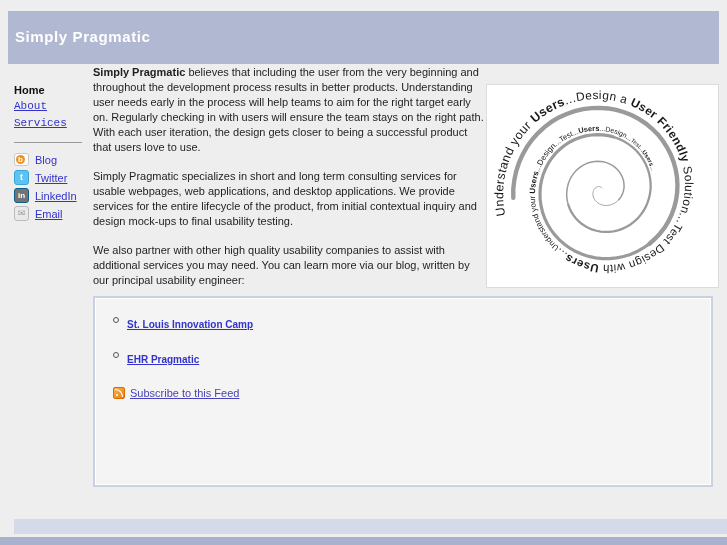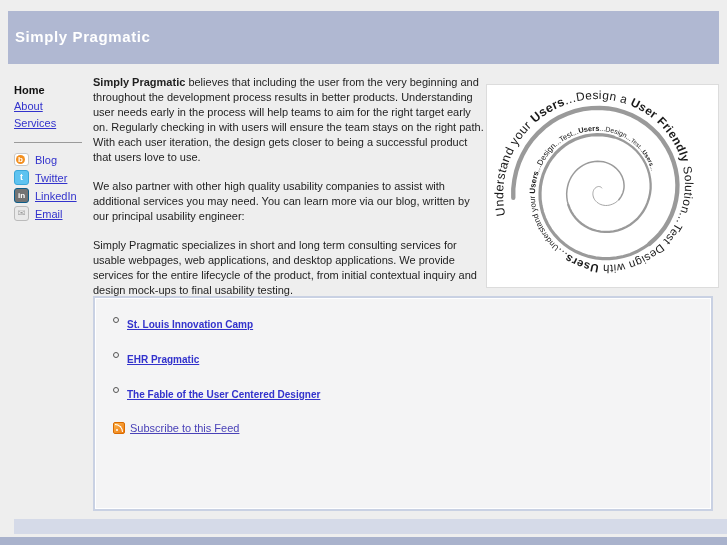--- a/index.html
+++ b/index.html
@@ -14,46 +14,46 @@
     position:absolute;left:8px;top:11px;width:711px;height:53px;
     background:#b0b8d2;
   }
   .site-title{
     margin:0;padding:17px 0 0 7px;
     font-size:15px;font-weight:bold;color:#ffffff;letter-spacing:.6px;
   }
   
   .sidebar{position:absolute;left:14px;top:84px;width:76px;font-size:11px;}
   .nav-home{font-weight:bold;color:#111;margin:0 0 4px 0;}
-  .nav-link{display:block;color:#3232cc;text-decoration:underline;margin:4px 0 4px 0;line-height:13px;}
+  .nav-link{display:block;color:#3232cc;text-decoration:underline;margin:4px 0 4px 0;line-height:13px;font-family:Liberation Mono, monospace;}
   .side-divider{border:none;border-top:1px solid #9a9a9a;margin:12px 0 10px 0;width:68px;}
   .social-row{display:flex;align-items:center;margin:0 0 5px 0;height:13px;}
   .social-row a{color:#3232cc;text-decoration:underline;font-size:11px;}
   .social-row a.no-underline{text-decoration:none;}
   .sicon{width:13px;height:13px;margin-right:6px;flex:0 0 13px;display:inline-block;position:relative;
          border-radius:3px;font-size:9px;font-weight:bold;color:#fff;text-align:center;line-height:13px;}
   .sicon.blogger{background:#fff;border:1px solid #c9c9c9;width:11px;height:11px;line-height:11px;}
   .sicon.blogger .bdot{position:absolute;left:1px;top:1px;width:9px;height:9px;border-radius:50%;
          background:#f38f1f;color:#fff;font-size:8px;line-height:9px;font-weight:bold;}
   .sicon.twitter{background:#5ec3f0;border:1px solid #3aa6d8;}
   .sicon.linkedin{background:#737373;border:1px solid #0b5d8a;font-size:8px;}
   .sicon.email{background:#e9e9e9;border:1px solid #bbb;color:#9a9a9a;font-size:9px;line-height:12px;}
   
-  .main-copy{position:absolute;left:93px;top:75px;width:392px;font-size:11px;line-height:15px;color:#1e1e1e;}
+  .main-copy{position:absolute;left:93px;top:65px;width:392px;font-size:11px;line-height:15px;color:#1e1e1e;}
   .main-copy p{margin:0 0 14px 0;}
   .lead-bold{font-weight:bold;}
   
   .spiral-box{
     position:absolute;left:486px;top:84px;width:233px;height:204px;
     background:#ffffff;border:1px solid #dcdcdc;box-sizing:border-box;
   }
   .spiral-box svg{display:block;width:100%;height:100%;}
   
   .feed-box{
-    position:absolute;left:93px;top:296px;width:620px;height:215px;box-sizing:border-box;
+    position:absolute;left:93px;top:296px;width:620px;height:191px;box-sizing:border-box;
     background:#f4f4f5;border:2px solid #c9d1e3;box-shadow:inset 0 0 0 1px #ffffff;
     padding:16px 10px 0 18px;
   }
   .feed-item{margin:0 0 17px 0;position:relative;padding-left:14px;}
   .bullet{position:absolute;left:0;top:3px;width:4px;height:4px;border:1px solid #555;border-radius:50%;}
   .feed-title{font-size:10px;font-weight:bold;color:#3232cc;text-decoration:underline;}
   .feed-body{font-size:10px;line-height:13px;color:#1e1e1e;width:595px;margin-top:2px;}
   .feed-date{margin-left:12px;white-space:nowrap;}
   .subscribe-row{margin-top:20px;display:flex;align-items:flex-end;}
   .rss-icon{width:12px;height:12px;margin-right:5px;border-radius:2px;
@@ -93,22 +93,22 @@
     <a href="#">LinkedIn</a>
   </div>
   <div class="social-row">
     <span class="sicon email">✉</span>
     <a href="#">Email</a>
   </div>
 </div>
 
 <div class="main-copy">
   <p><span class="lead-bold">Simply Pragmatic</span><span> believes that including the user from the very beginning and throughout the development process results in better products. Understanding user needs early in the process will help teams to aim for the right target early on. Regularly checking in with users will ensure the team stays on the right path. With each user iteration, the design gets closer to being a successful product that users love to use.</span></p>
+  <p>Simply Pragmatic specializes in short and long term consulting services for usable webpages, web applications, and desktop applications. We provide services for the entire lifecycle of the product, from initial contextual inquiry and design mock-ups to final usability testing.</p>
   <p>We also partner with other high quality usability companies to assist with additional services you may need. You can learn more via our blog, written by our principal usability engineer:</p>
-  <p>Simply Pragmatic specializes in short and long term consulting services for usable webpages, web applications, and desktop applications. We provide services for the entire lifecycle of the product, from initial contextual inquiry and design mock-ups to final usability testing.</p>
 </div>
 
 <div class="spiral-box">
   <svg id="spiralSvg" viewBox="0 0 233 204" aria-hidden="true">
       <path d="M26.4 113.9L26.4 104.8L27.5 95.7L29.4 86.9L32.2 78.3L35.9 70.1L40.3 62.3L45.5 55.1L51.4 48.5L57.9 42.5L64.9 37.3L72.4 32.8L80.3 29.2L88.4 26.4L96.8 24.4L105.3 23.3L113.7 23.1L122.2 23.7L130.4 25.2L138.5 27.5L146.2 30.6L153.5 34.5L160.3 39.0L166.6 44.2L172.4 50.0L177.4 56.3L181.8 63.1L185.4 70.2L188.3 77.6L190.4 85.2L191.7 93.0L192.2 100.8L191.9 108.6L190.8 116.2L188.9 123.7L186.3 130.9L183.0 137.7L179.1 144.2L174.5 150.1L169.4 155.5L163.8 160.4" fill="none" stroke="#9a9a9a" stroke-width="4.4" stroke-linecap="round"></path>
       <path d="M163.8 160.4L157.7 164.6L151.3 168.2L144.6 171.1L137.7 173.2L130.7 174.6L123.6 175.3L116.5 175.3L109.5 174.6L102.6 173.1L96.0 171.0L89.6 168.2L83.6 164.8L78.1 160.8L73.0 156.4L68.4 151.4L64.3 146.1L60.9 140.4L58.1 134.4L55.9 128.2L54.4 121.8L53.5 115.4L53.4 109.0L53.8 102.6L54.9 96.4L56.6 90.3L59.0 84.5L61.8 79.0L65.2 73.9L69.1 69.1L73.4 64.9L78.1 61.1L83.1 57.8L88.4 55.1L93.9 53.0L99.6 51.4L105.3 50.5L111.0 50.1L116.8 50.3L122.4 51.1L127.8 52.5" fill="none" stroke="#9a9a9a" stroke-width="3.2" stroke-linecap="round"></path>
       <path d="M127.8 52.5L133.1 54.4L138.1 56.8L142.7 59.7L147.1 63.0L151.0 66.7L154.5 70.8L157.5 75.1L160.1 79.8L162.1 84.6L163.6 89.5L164.6 94.6L165.1 99.6L165.1 104.7L164.5 109.6L163.4 114.5L161.9 119.1L159.9 123.6L157.5 127.8L154.7 131.6L151.6 135.2L148.1 138.3L144.4 141.1L140.4 143.4L136.3 145.3L132.0 146.8L127.6 147.8L123.3 148.3L118.9 148.4L114.6 148.0L110.4 147.2L106.3 146.0L102.4 144.4L98.8 142.4L95.4 140.1L92.3 137.5L89.5 134.6L87.1 131.4L85.0 128.1L83.3 124.6L82.0 121.0" fill="none" stroke="#9a9a9a" stroke-width="2.3" stroke-linecap="round"></path>
       <path d="M82.0 121.0L81.0 117.3L80.5 113.6L80.3 109.9L80.6 106.2L81.2 102.7L82.1 99.2L83.4 95.9L85.0 92.8L86.9 90.0L89.0 87.3L91.4 85.0L94.0 82.9L96.7 81.1L99.6 79.7L102.5 78.5L105.6 77.7L108.6 77.2L111.6 77.0L114.6 77.2L117.5 77.6L120.4 78.4L123.0 79.4L125.6 80.7L127.9 82.2L130.0 83.9L131.9 85.8L133.6 87.8L135.0 90.0L136.2 92.2L137.1 94.6L137.8 96.9L138.1 99.3L138.3 101.7L138.2 104.0L137.8 106.3L137.2 108.5L136.4 110.5L135.4 112.4L134.3 114.2L133.0 115.8" fill="none" stroke="#9a9a9a" stroke-width="1.5" stroke-linecap="round"></path>
       <path d="M133.0 115.8L131.5 117.2L130.0 118.5L128.3 119.5L126.6 120.3L124.9 120.9L123.1 121.4L121.4 121.6L119.7 121.7L118.0 121.5L116.4 121.2L114.9 120.7L113.5 120.1L112.2 119.3L111.0 118.5L110.0 117.5L109.1 116.5L108.3 115.4L107.7 114.2L107.3 113.1L107.0 111.9L106.8 110.7L106.8 109.6L106.9 108.5L107.1 107.5L107.4 106.6L107.8 105.7L108.4 105.0L108.9 104.3L109.6 103.7L110.2 103.3L110.9 102.9L111.6 102.7L112.3 102.5L112.9 102.5L113.6 102.6L114.1 102.7L114.7 103.0L115.1 103.3L115.5 103.6L115.8 104.0" fill="none" stroke="#9a9a9a" stroke-width="0.9" stroke-linecap="round"></path>
       <defs>
@@ -125,21 +125,20 @@
     <a href="#" class="feed-title">St. Louis Innovation Camp</a>
   </div>
 
   <div class="feed-item">
     <span class="bullet"></span>
     <a href="#" class="feed-title">EHR Pragmatic</a>
   </div>
 
   <div class="feed-item">
     <span class="bullet"></span>
-    <a href="#" class="feed-title">The Fable of the User Centered Designer</a>
   </div>
 
   <div class="subscribe-row">
     <span class="rss-icon"></span>
     <a href="#" class="subscribe-link">Subscribe to this Feed</a>
   </div>
 </div>
 
 <div class="footer-bar-light"></div>
 <div class="footer-bar-dark"></div>

